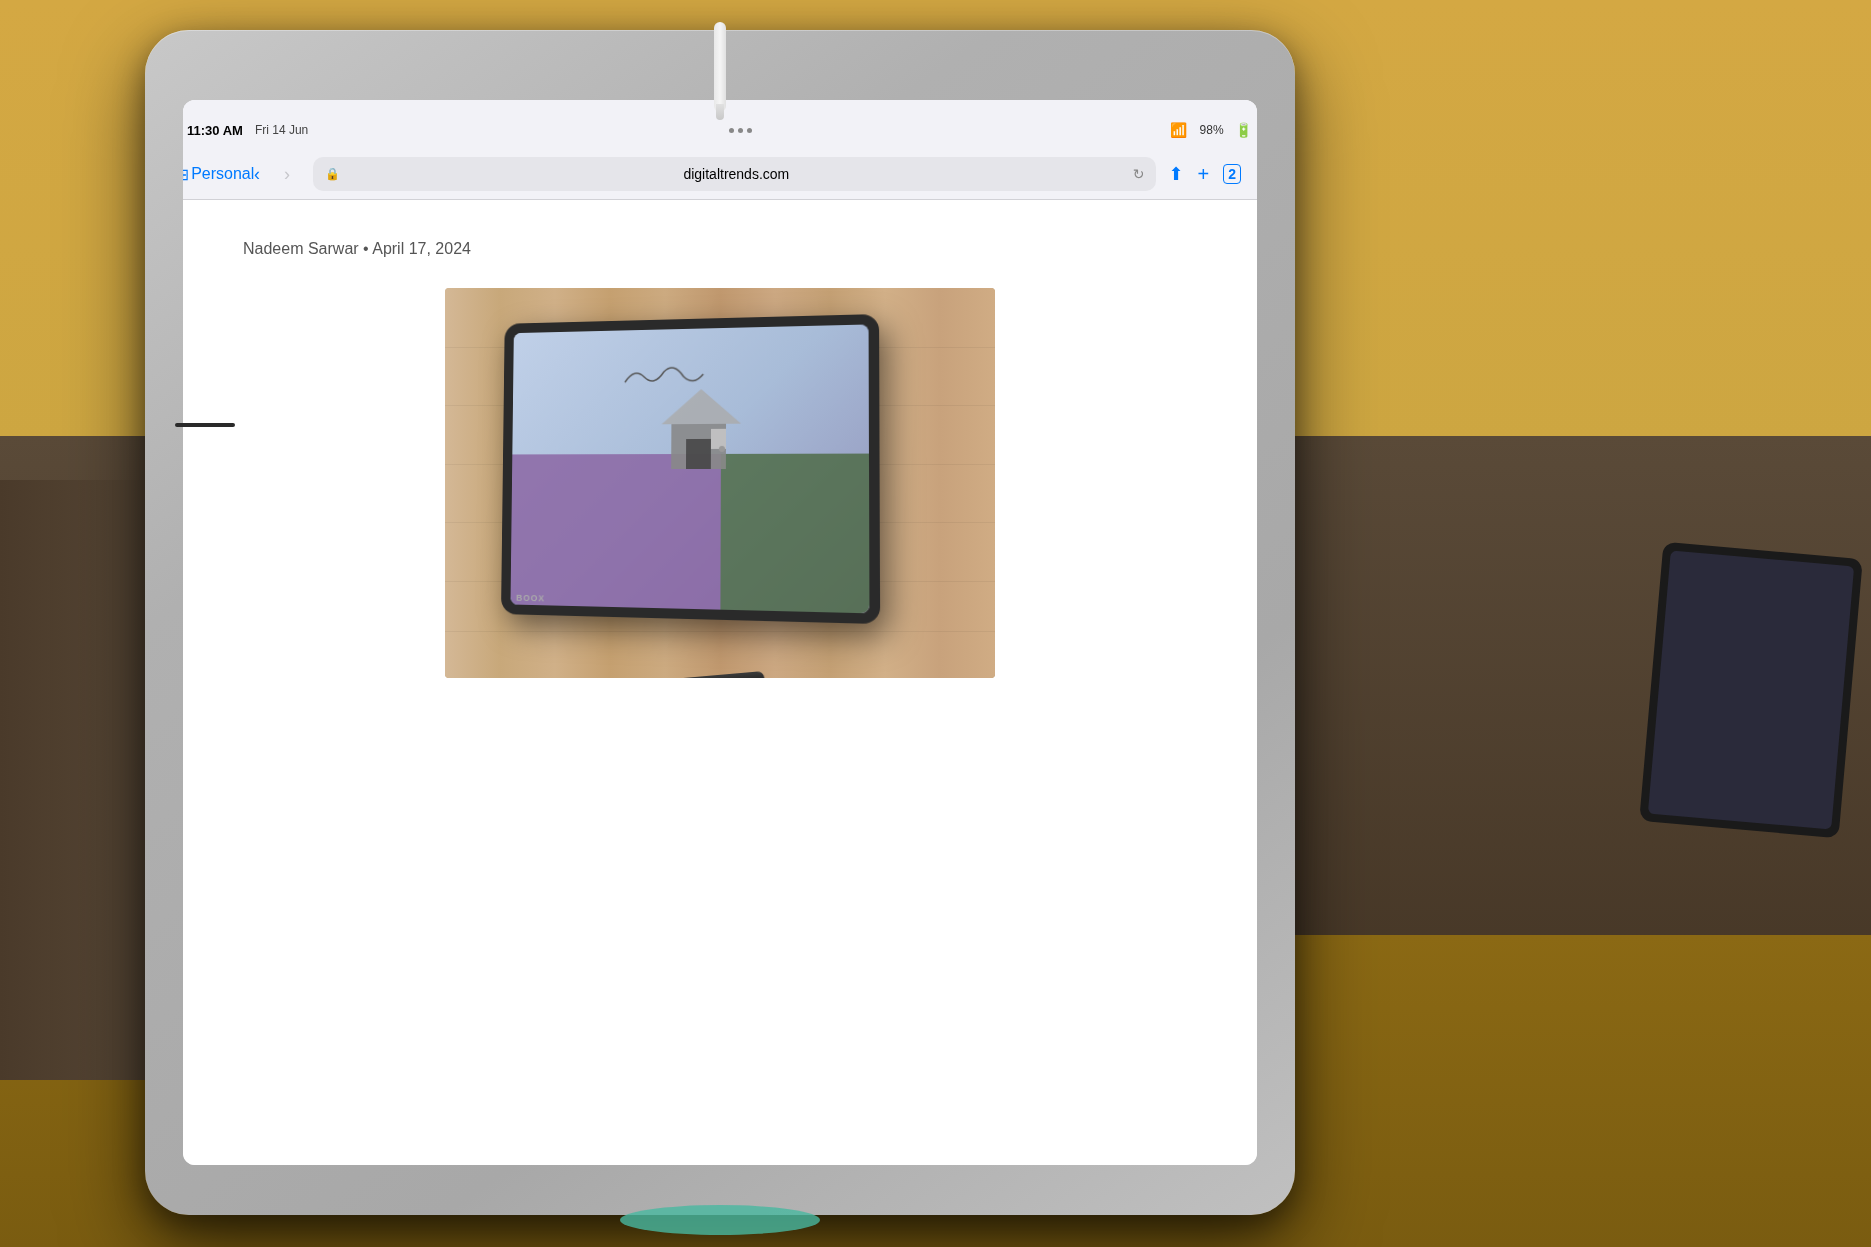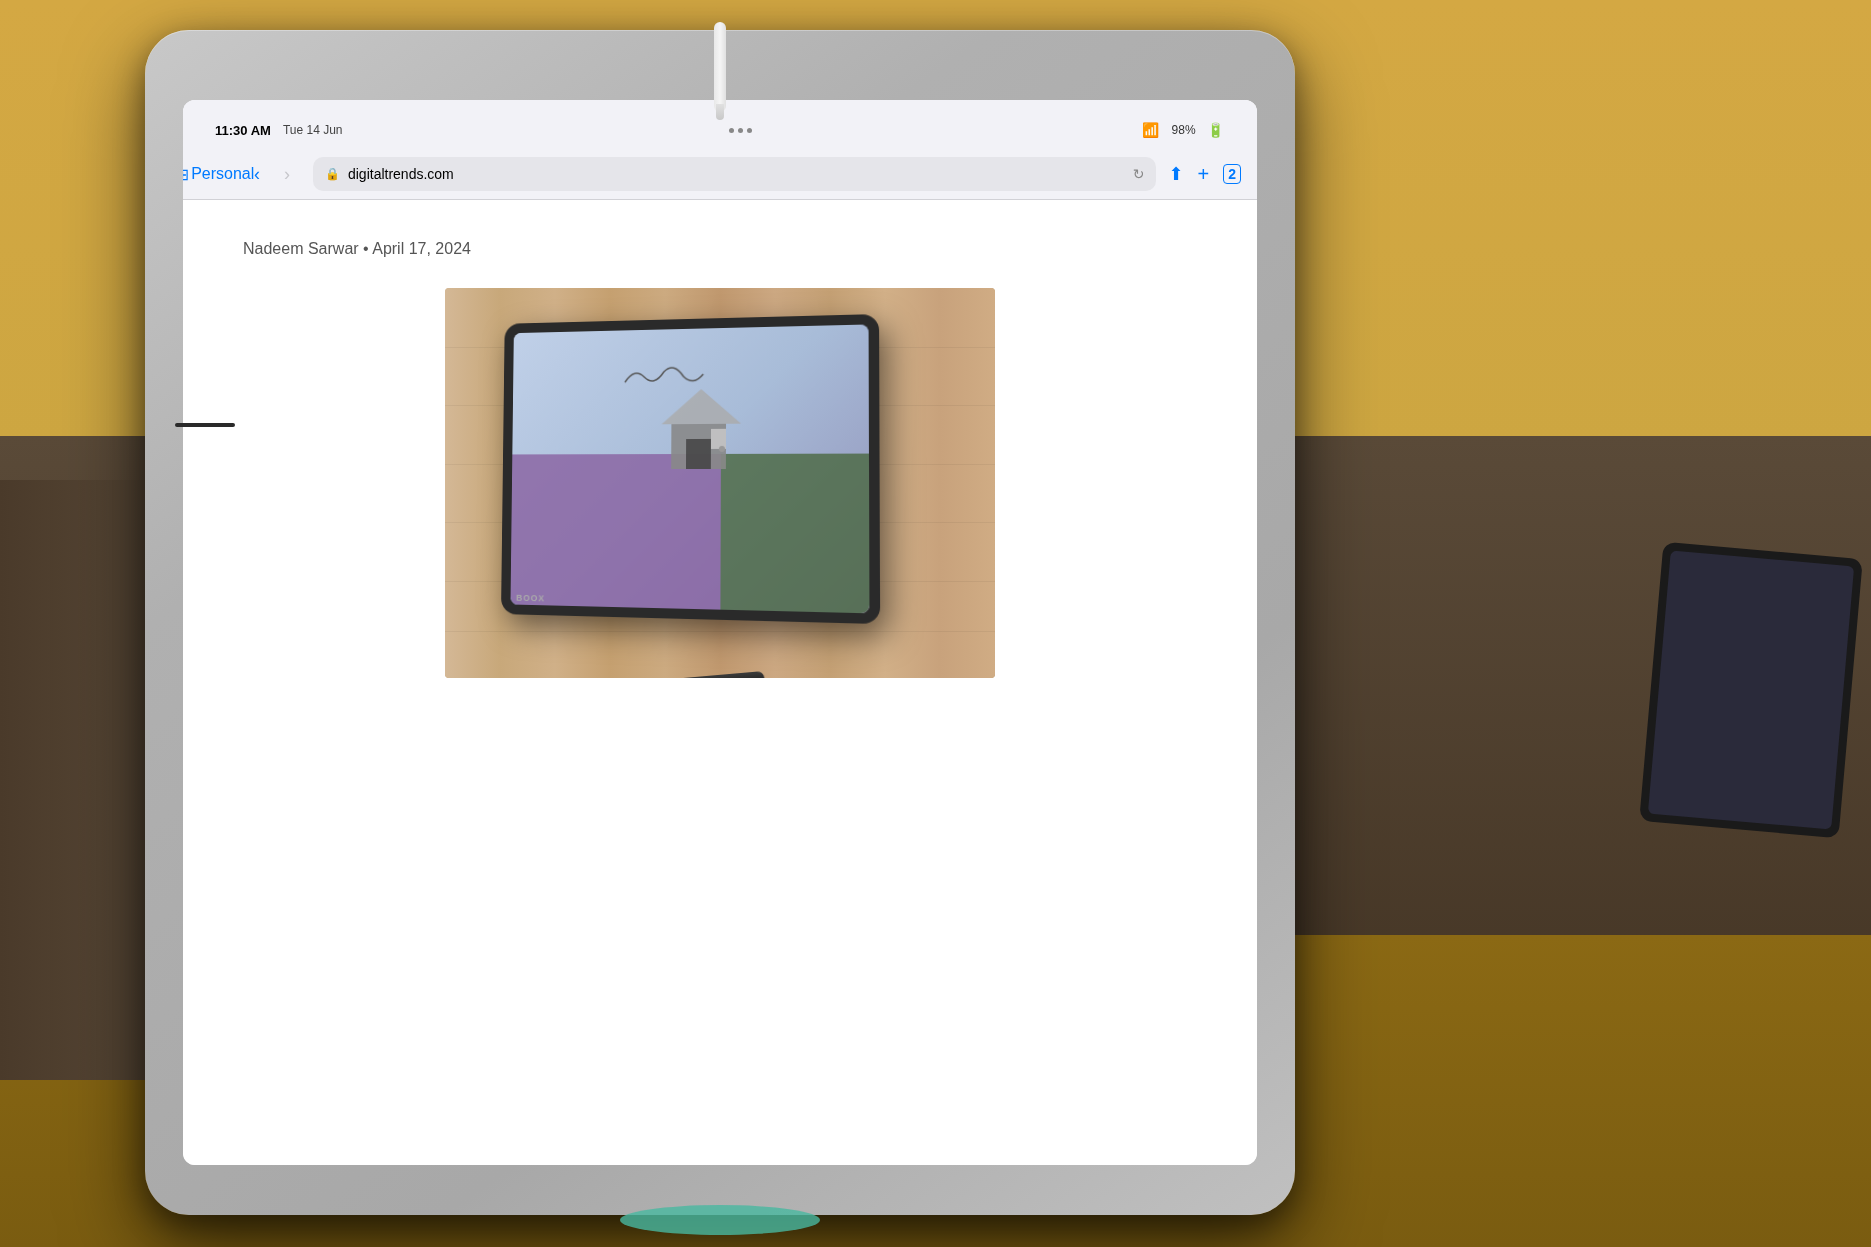--- a/index.html
+++ b/index.html
@@ -97,21 +97,21 @@
       position: absolute;
       top: 0; left: 0; right: 0;
       height: 100px;
       background: #f2f2f7;
       border-bottom: 1px solid #d1d1d6;
     }
 
     .safari-top-bar {
       display: flex;
       align-items: center;
-      padding: 10px 32px 0;
+      padding: 10px 4px 0;
       height: 50px;
     }
 
     .safari-status-left {
       display: flex;
       align-items: center;
       gap: 4px;
       font-size: 13px;
       color: #333;
       min-width: 160px;
@@ -181,21 +181,21 @@
       background: #e5e5ea;
       border-radius: 10px;
       display: flex;
       align-items: center;
       padding: 0 12px;
       gap: 8px;
     }
 
     .url-text {
       flex: 1;
-      text-align: left;
+      text-align: center;
       font-size: 14px;
       color: #000;
     }
 
     .safari-right-actions {
       display: flex; align-items: center; gap: 14px;
     }
 
     .safari-action-btn {
       color: #007aff;
@@ -455,21 +455,21 @@
   </div>
 
   <div class="ipad-outer">
     <div class="ipad-screen">
 
       <div class="safari-chrome">
 
         <div class="safari-top-bar">
           <div class="safari-status-left">
             <span class="safari-time">11:30 AM</span>
-            <span style="margin-left:8px; font-size:12px; color:#444">Tue 14 Jun</span>
+            <span style="margin-left:8px; font-size:12px; color:#444">Fri 14 Jun</span>
           </div>
           <div class="safari-top-center">
             <div class="safari-dots">
               <div class="safari-dot"></div>
               <div class="safari-dot"></div>
               <div class="safari-dot"></div>
             </div>
           </div>
           <div class="safari-top-right">
             <span style="font-size:14px;">📶</span>

